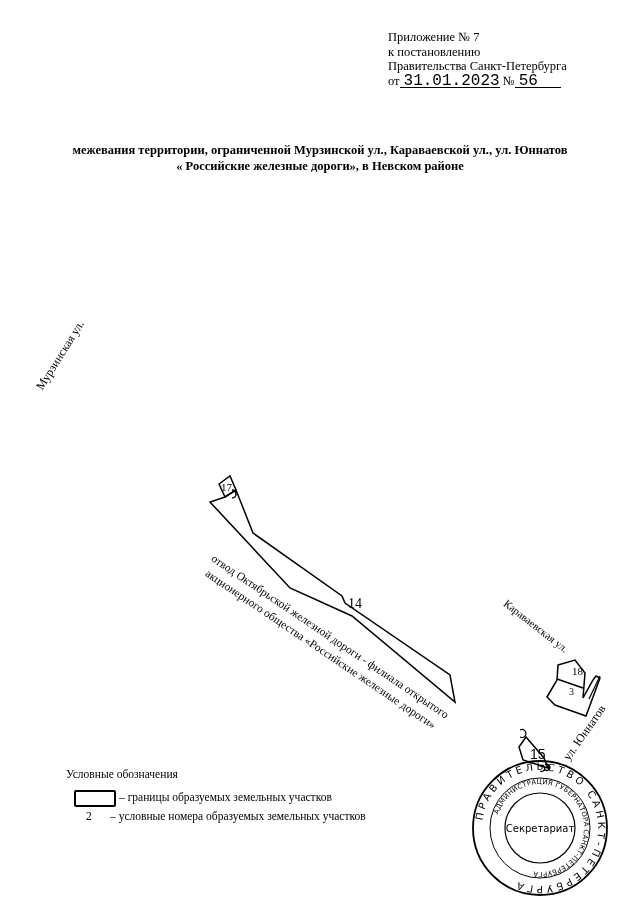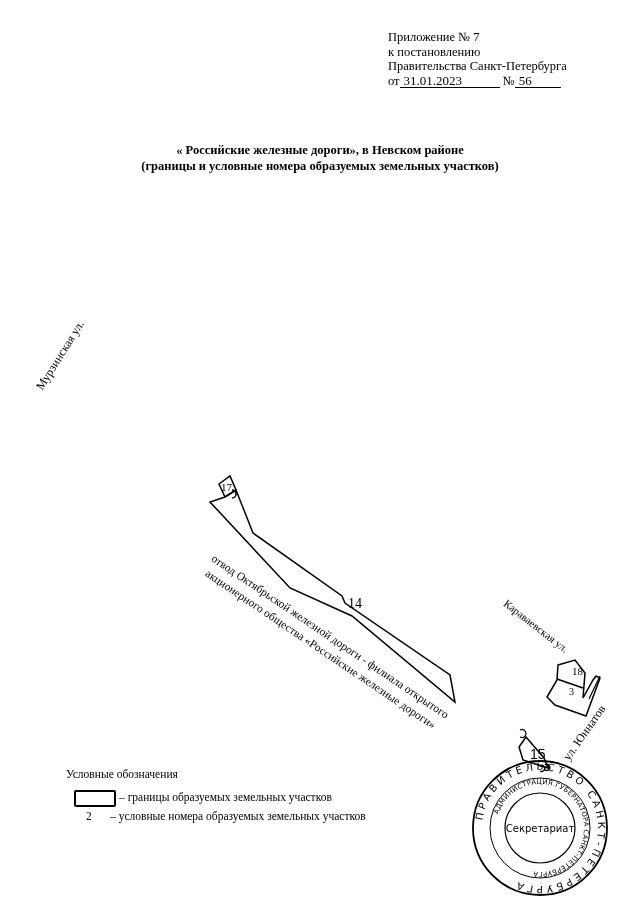--- a/index.html
+++ b/index.html
@@ -6,22 +6,22 @@
     body {
       width: 640px; height: 905px; position: relative; overflow: hidden;
       font-family: "Liberation Serif", "DejaVu Serif", serif; color: #000;
     }
     .appendix {
       position: absolute; left: 388px; top: 30px;
       font-size: 12.5px; line-height: 14.5px;
     }
     .appendix .line { white-space: nowrap; }
     .appendix .filled {
-      font-family: Liberation Serif, serif;
-      font-size: 13px; border-bottom: 1px solid #000; padding: 0 4px;
+      font-family: Liberation Mono, monospace;
+      font-size: 16px; border-bottom: 1px solid #000; padding: 0 4px;
       display: inline-block; line-height: 12px;
     }
     .appendix .date { width: 92px; }
     .appendix .num { width: 38px; }
     .title-block {
       position: absolute; left: 30px; width: 580px; top: 143px;
       text-align: center; font-weight: bold; font-size: 12.5px; line-height: 15.5px;
     }
     .title-block .main { font-size: 13px; }
     .title-block .light { font-weight: normal; }
@@ -41,22 +41,22 @@
 <div class="appendix">
   <div class="line">Приложение № 7</div>
   <div class="line">к постановлению</div>
   <div class="line">Правительства Санкт-Петербурга</div>
   <div class="line">
     <span>от</span><span class="filled date">31.01.2023</span>&nbsp;<span>№</span><span class="filled num">56</span>
   </div>
 </div>
 
 <div class="title-block">
+  <div><span>межевания территории,</span><span class="light" style="font-weight:bold"> ограниченной Мурзинской ул., Караваевской ул., ул. Юннатов</span></div>
   <div>« Российские железные дороги»,  в Невском районе</div>
-  <div>(границы и  условные номера образуемых земельных участков)</div>
 </div>
 
 <svg class="map" width="640" height="905">
 
   <polygon points="219,484 230,476 236,490 225,497" fill="none" stroke="#000" stroke-width="1.5"></polygon>
   <path d="M232,490 a4,4 0 1,1 0.1,8" fill="none" stroke="#000" stroke-width="1.5"></path>
 
   <polygon points="225,497 210,502 290,588 352,616 455,702 450,675 345,603 342,596 253,533 236,490" fill="none" stroke="#000" stroke-width="1.5"></polygon>
 
   <polygon points="558,665 575,660 585,673 583,698 593,680 596,676 600,678 586,716 555,705 547,697 557,680" fill="none" stroke="#000" stroke-width="1.5"></polygon>

